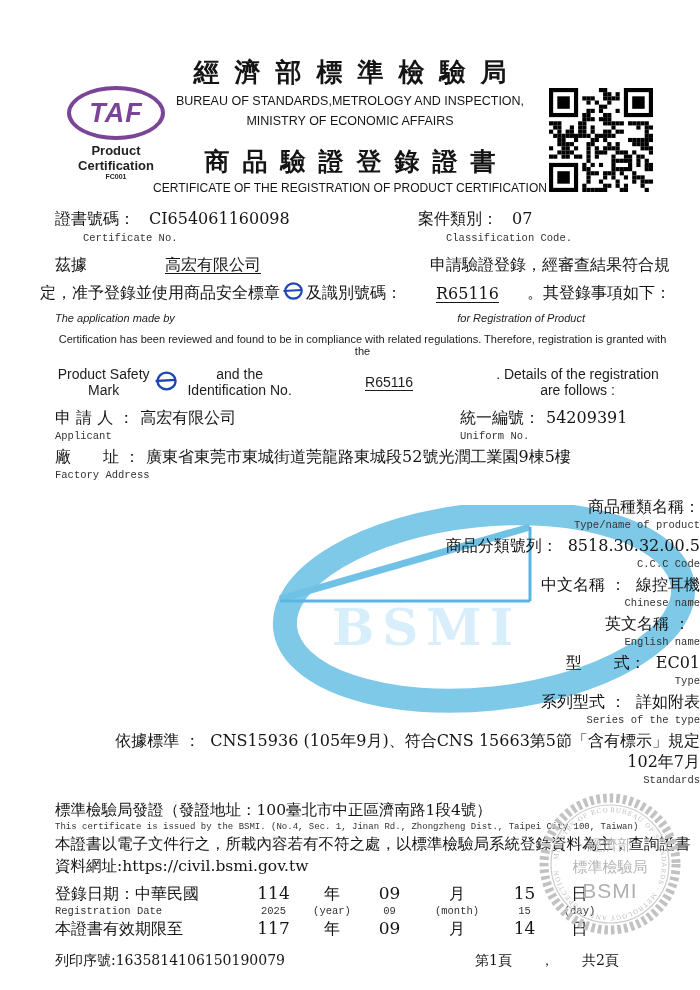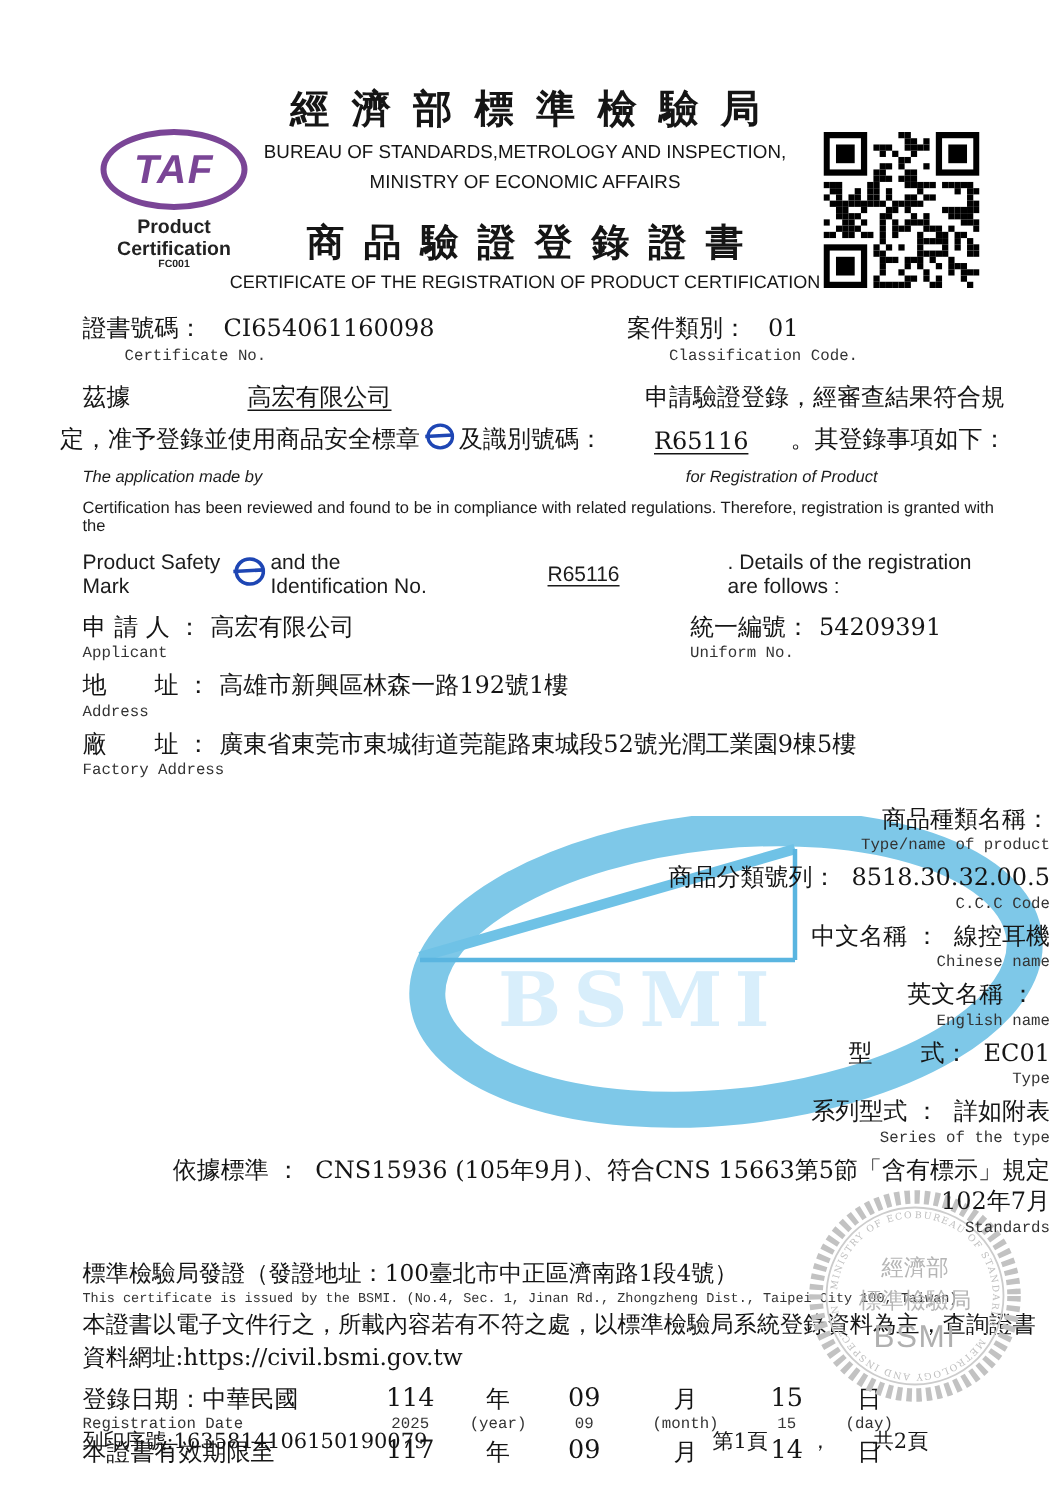--- a/index.html
+++ b/index.html
@@ -29,21 +29,21 @@
   .u { text-decoration:underline; text-underline-offset:3px; }
 
   
   .meta { position:relative; margin-top:14px; height:42px; }
   .meta-left { position:absolute; left:55px; top:0; }
   .meta-right { position:absolute; left:418px; top:0; }
   .meta .val { margin-left:14px; }
   .meta .en-sub { display:block; margin-left:28px; margin-top:2px; }
 
   
-  .grant { margin-top:4px; }
+  .grant { margin-top:4px;text-align:center; }
   .g-line1 { display:flex; margin-left:55px; margin-right:30px; }
   .g-company { margin-left:78px; }
   .g-r1 { margin-left:auto; }
   .g-line2 { display:flex; align-items:center; margin-left:40px; margin-top:6px; }
   .g-id { margin-left:34px; }
   .g-post { margin-left:28px; }
   .mark-icon { display:inline-block; margin:0 3px; }
   .g-en1 { display:flex; margin:8px 55px 0 55px; font-family:"Liberation Sans", sans-serif; font-size:11px; color:#1c1c1c;font-style:italic; }
   .g-en1 .right { margin-left:auto; margin-right:60px; }
   .g-en2 { margin:9px 30px 0 55px; font-family:"Liberation Sans", sans-serif; font-size:11px; color:#1c1c1c; }
@@ -333,21 +333,21 @@
     <div class="title-zh">商品驗證登錄證書</div>
     <div class="title-en">CERTIFICATE OF THE REGISTRATION OF PRODUCT CERTIFICATION</div>
   </div>
 
   <div class="meta">
     <div class="meta-left zh">
       <span>證書號碼：</span><span class="val">CI654061160098</span>
       <span class="en-sub">Certificate No.</span>
     </div>
     <div class="meta-right zh">
-      <span>案件類別：</span><span class="val">01</span>
+      <span>案件類別：</span><span class="val">07</span>
       <span class="en-sub">Classification Code.</span>
     </div>
   </div>
 
   <div class="grant">
     <div class="g-line1 zh">
       <span>茲據</span>
       <span class="g-company u">高宏有限公司</span>
       <span class="g-r1">申請驗證登錄，經審查結果符合規</span>
     </div>
@@ -383,24 +383,20 @@
   </div>
 
   <div class="reg">
     <div class="reg-row zh">
       <span>申 請 人 ：</span><span class="reg-val">高宏有限公司</span>
       <span class="en-sub">Applicant</span>
       <span class="reg-right">
         <span>統一編號：</span><span class="reg-val">54209391</span>
         <span class="en-sub">Uniform No.</span>
       </span>
-    </div>
-    <div class="reg-row zh">
-      <span>地　　址 ：</span><span class="reg-val">高雄市新興區林森一路192號1樓</span>
-      <span class="en-sub">Address</span>
     </div>
     <div class="reg-row zh">
       <span>廠　　址 ：</span><span class="reg-val">廣東省東莞市東城街道莞龍路東城段52號光潤工業園9棟5樓</span>
       <span class="en-sub">Factory Address</span>
     </div>
   </div>
 
   <div class="product">
     <div class="watermark">
       <svg width="432" height="212" viewBox="0 0 432 212">

